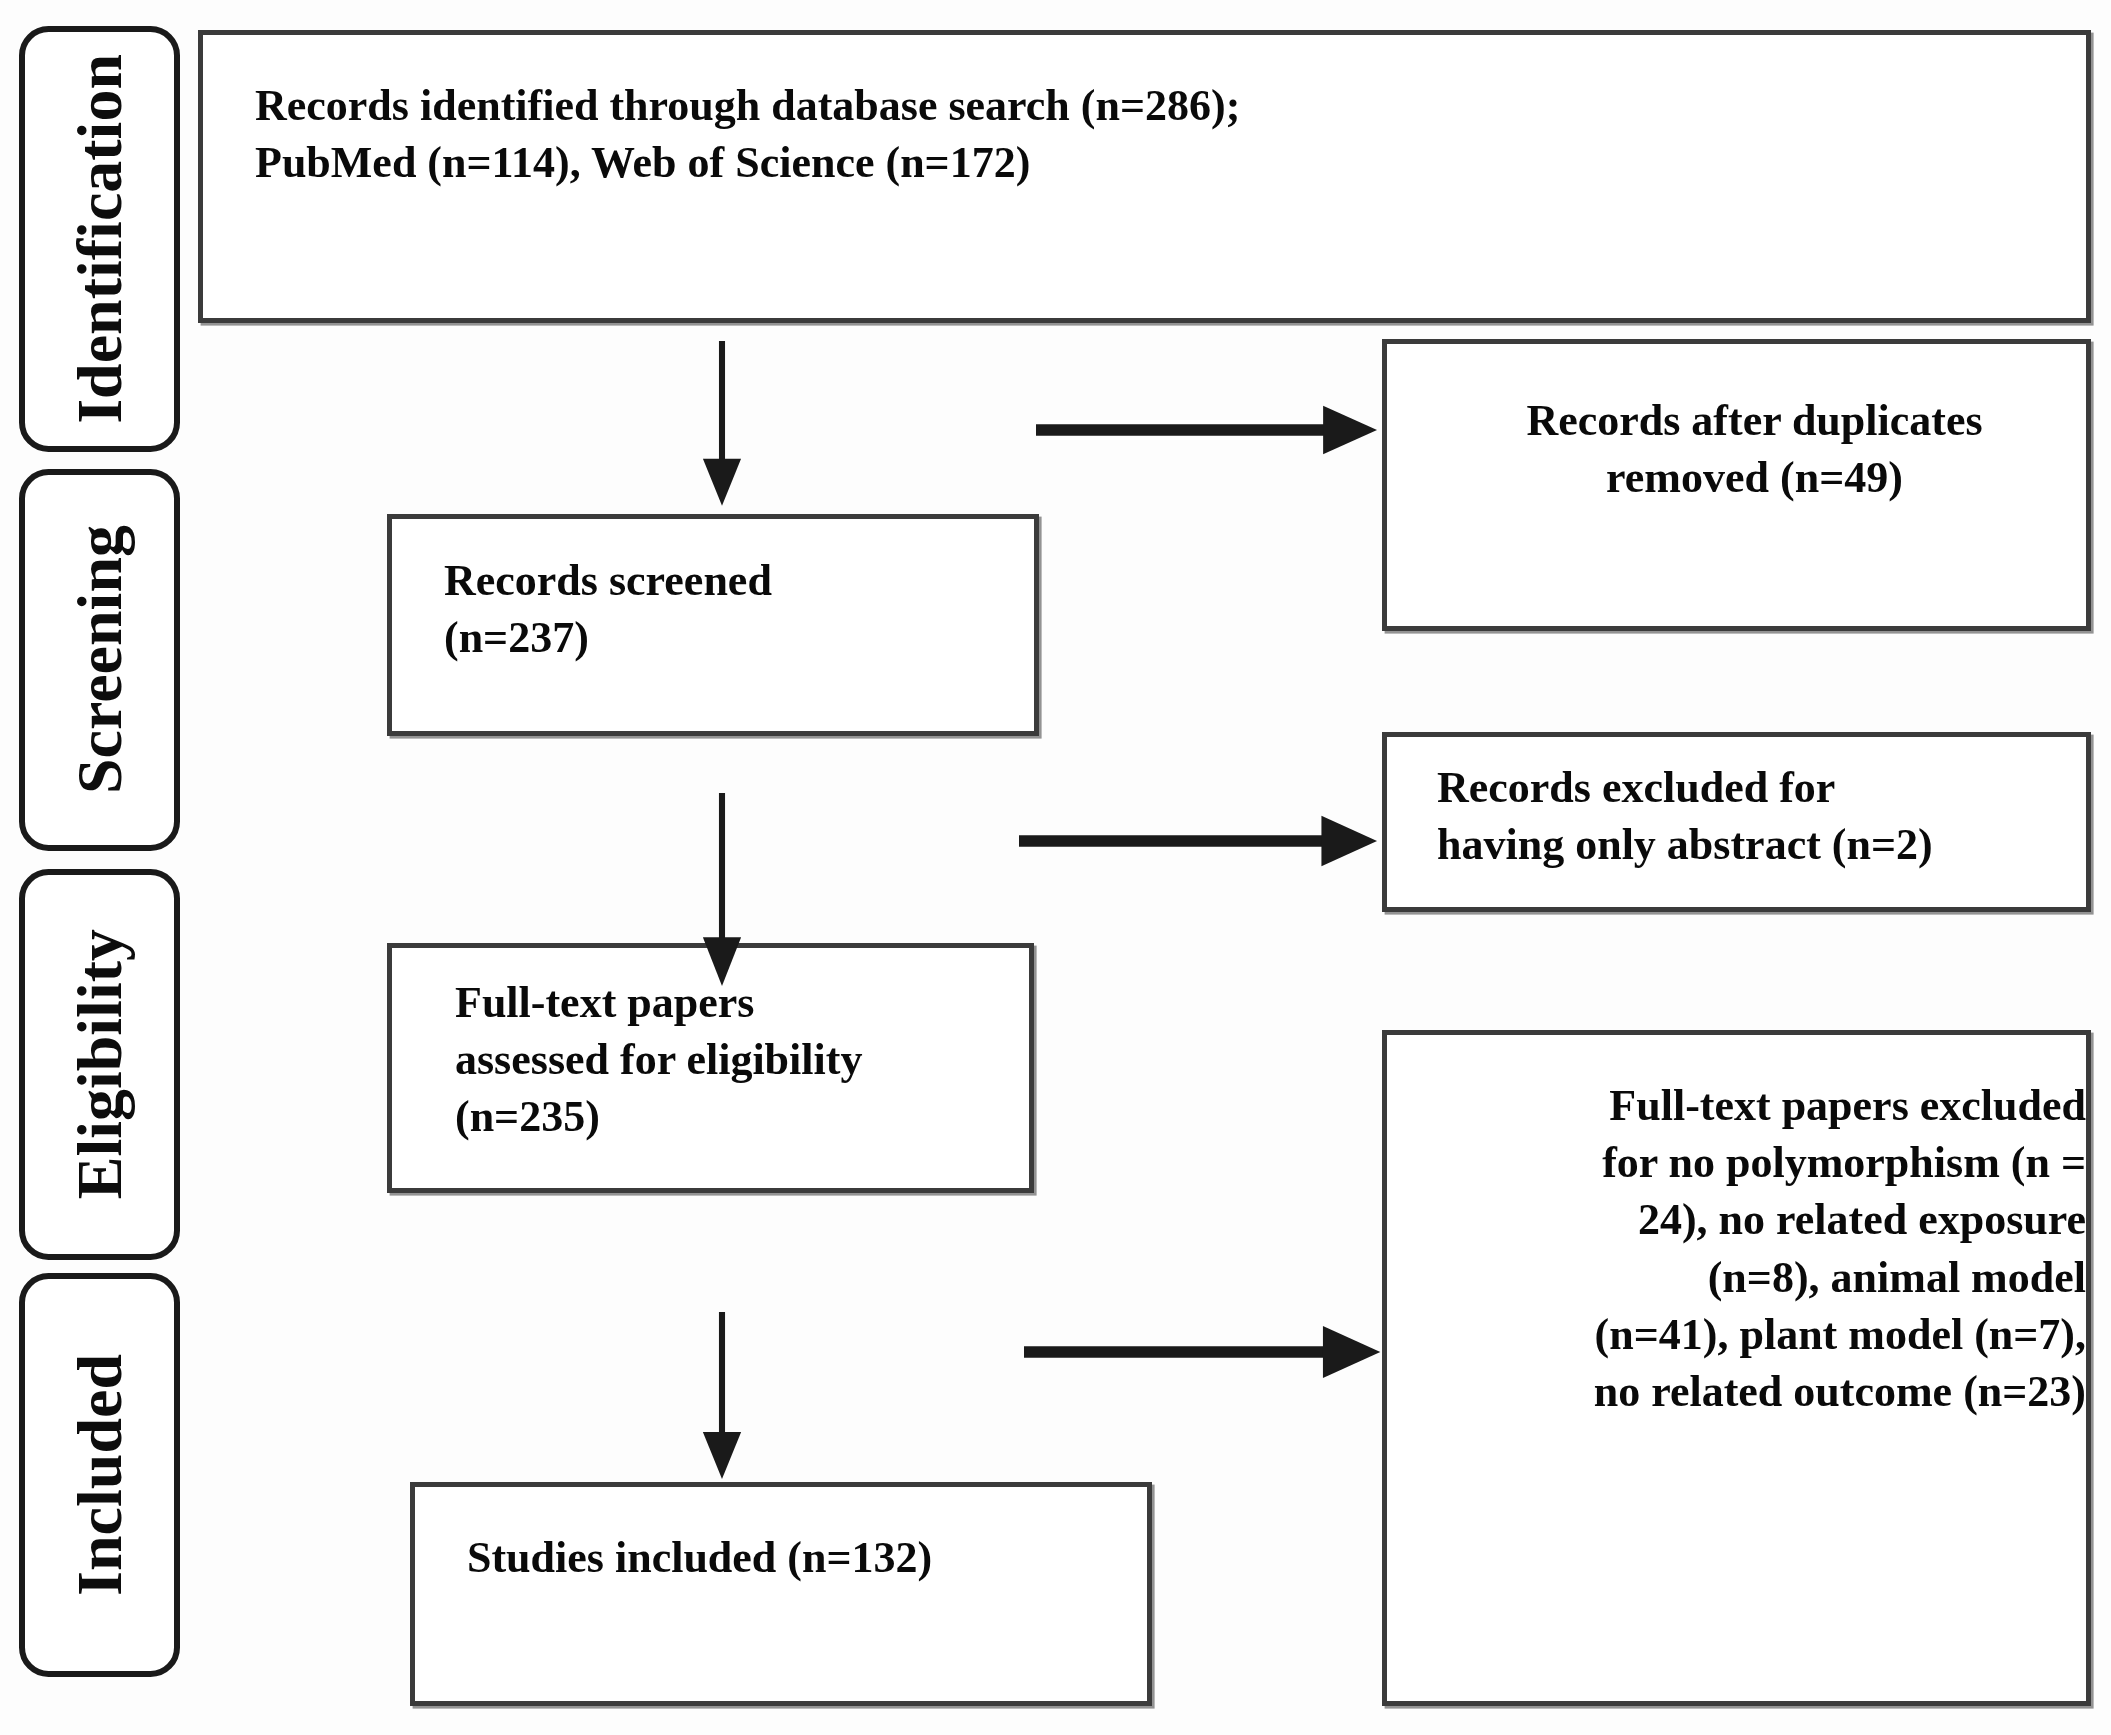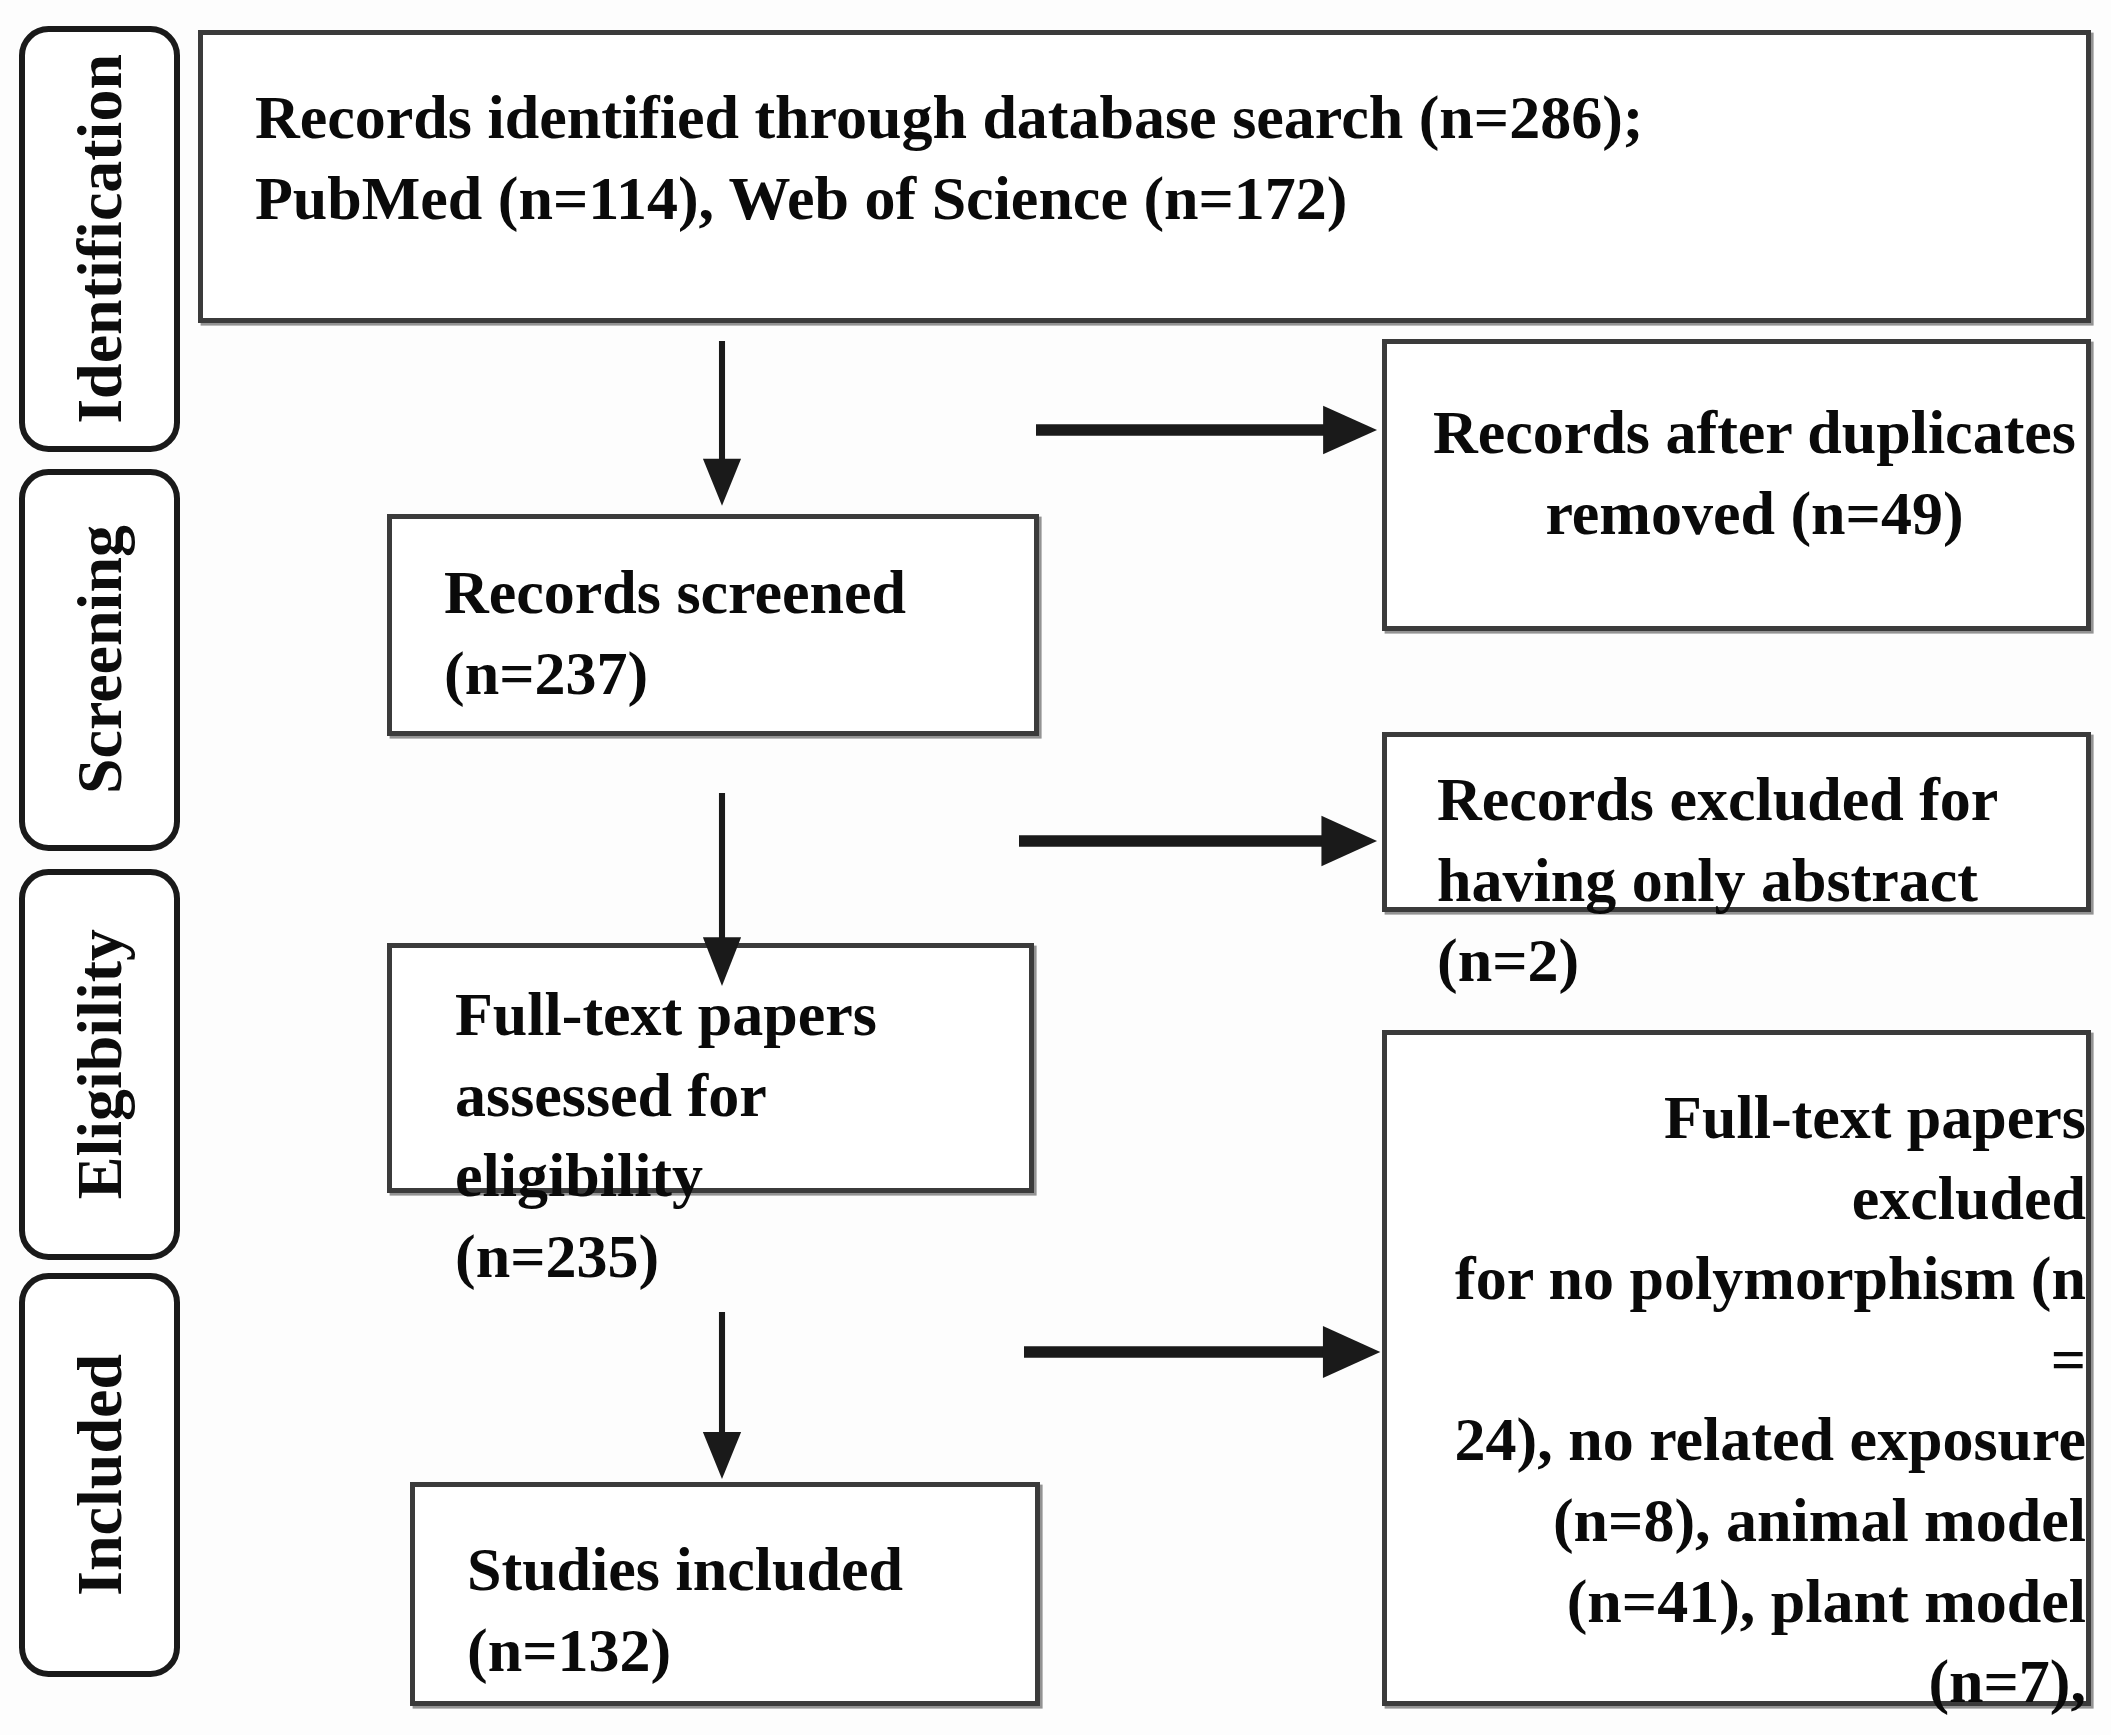--- a/index.html
+++ b/index.html
@@ -43,21 +43,21 @@
   
   .flow-box {
     position: absolute;
     box-sizing: border-box;
     border: 5.2px solid #3b3b3b;
     background: #ffffff;
     box-shadow: 2.6px 2.6px 0 0 rgba(60,60,60,0.55);
   }
   .flow-text {
     font-weight: bold;
-    font-size: 62px;
+    font-size: 44px;
     line-height: 1.30;
     color: #0a0a0a;
     white-space: pre-line;
     display: block;
   }
 
   
   .arrow-svg {
     position: absolute;
     overflow: visible;
@@ -112,21 +112,21 @@
 
   <div class="flow-box" style="left:1382px; top:1030px; width:709px; height:676px;text-align:right;">
     <span class="flow-text" style="margin:42px 0 0 50px;">Full-text papers excluded
 for no polymorphism (n =
 24), no related exposure
 (n=8), animal model
 (n=41), plant model (n=7),
 no related outcome (n=23)</span>
   </div>
 
-  <div class="flow-box" style="left:410px; top:1482px; width:630px; height:224px;">
+  <div class="flow-box" style="left:410px; top:1482px; width:742px; height:224px;">
     <span class="flow-text" style="margin:42px 0 0 52px;">Studies included (n=132)</span>
   </div>
 
   <svg class="arrow-svg" style="left:687px; top:341px;" width="70" height="169" viewBox="0 0 80 195">
     <line x1="40" y1="0" x2="40" y2="150" stroke="#1a1a1a" stroke-width="7"></line>
     <polygon points="40,190 18,136 62,136" fill="#1a1a1a"></polygon>
   </svg>
 
   <svg class="arrow-svg" style="left:1036px; top:395px;" width="348" height="70" viewBox="0 0 400 80">
     <line x1="0" y1="40" x2="340" y2="40" stroke="#1a1a1a" stroke-width="13"></line>

